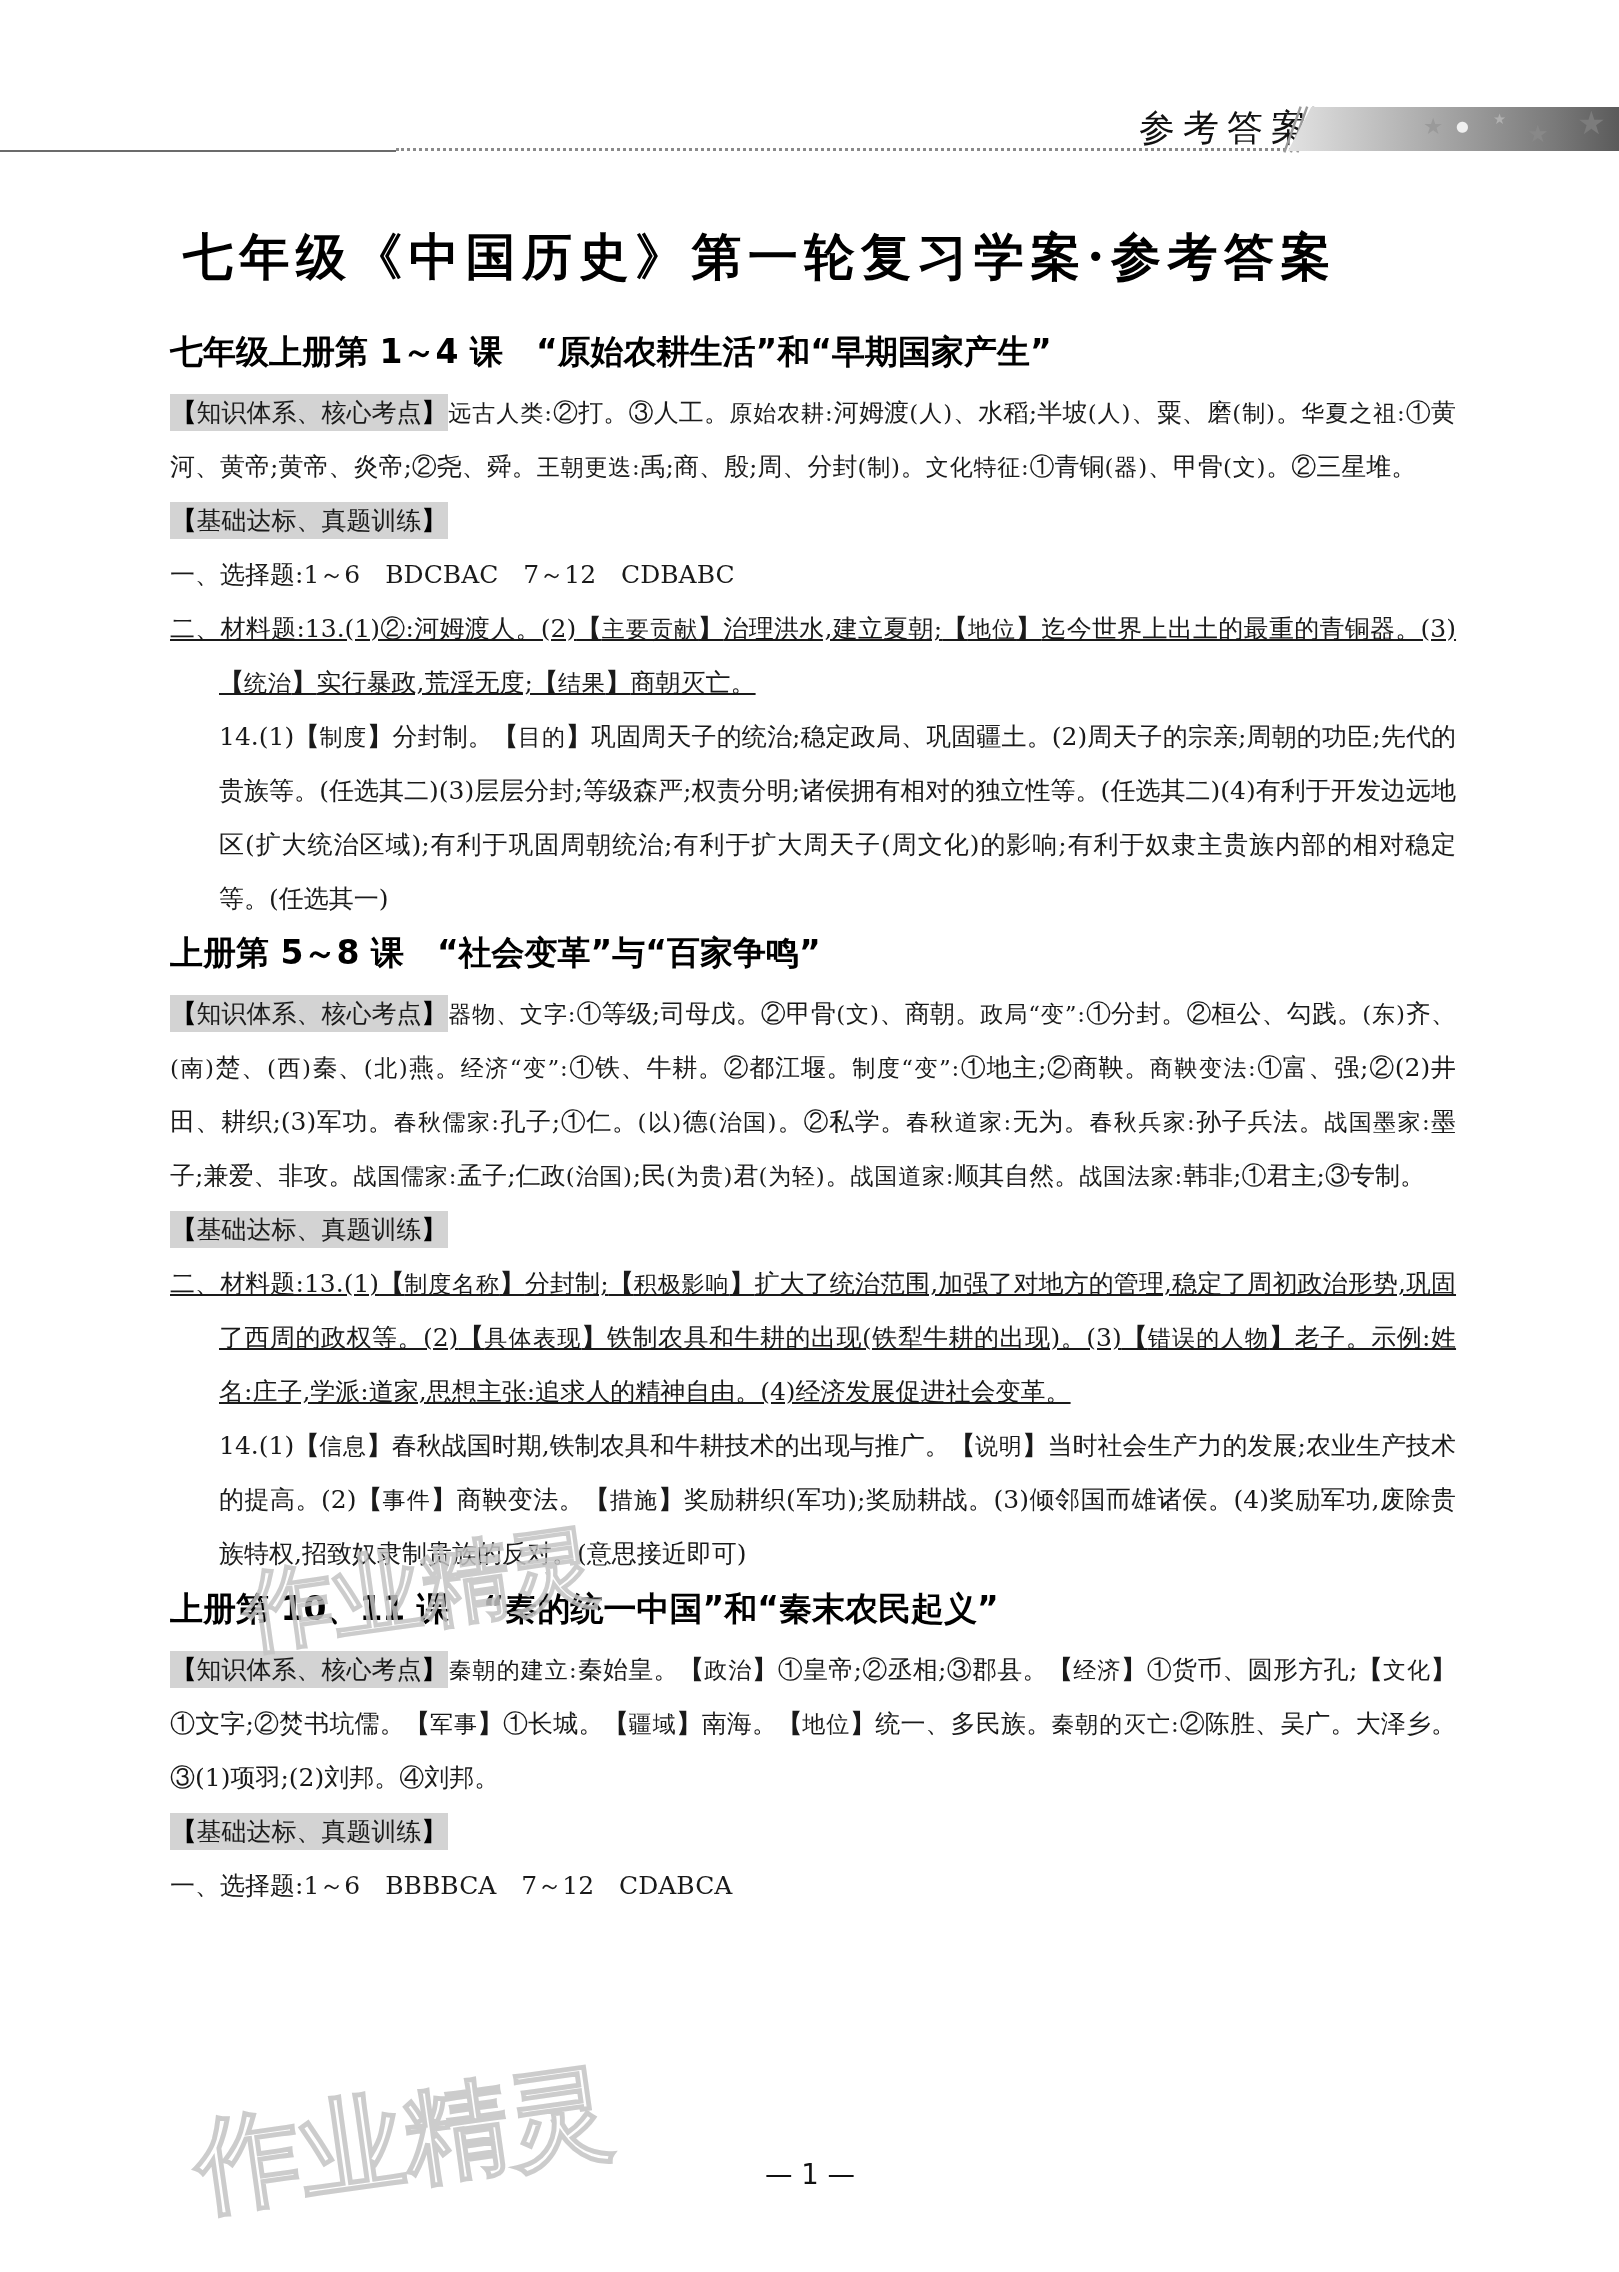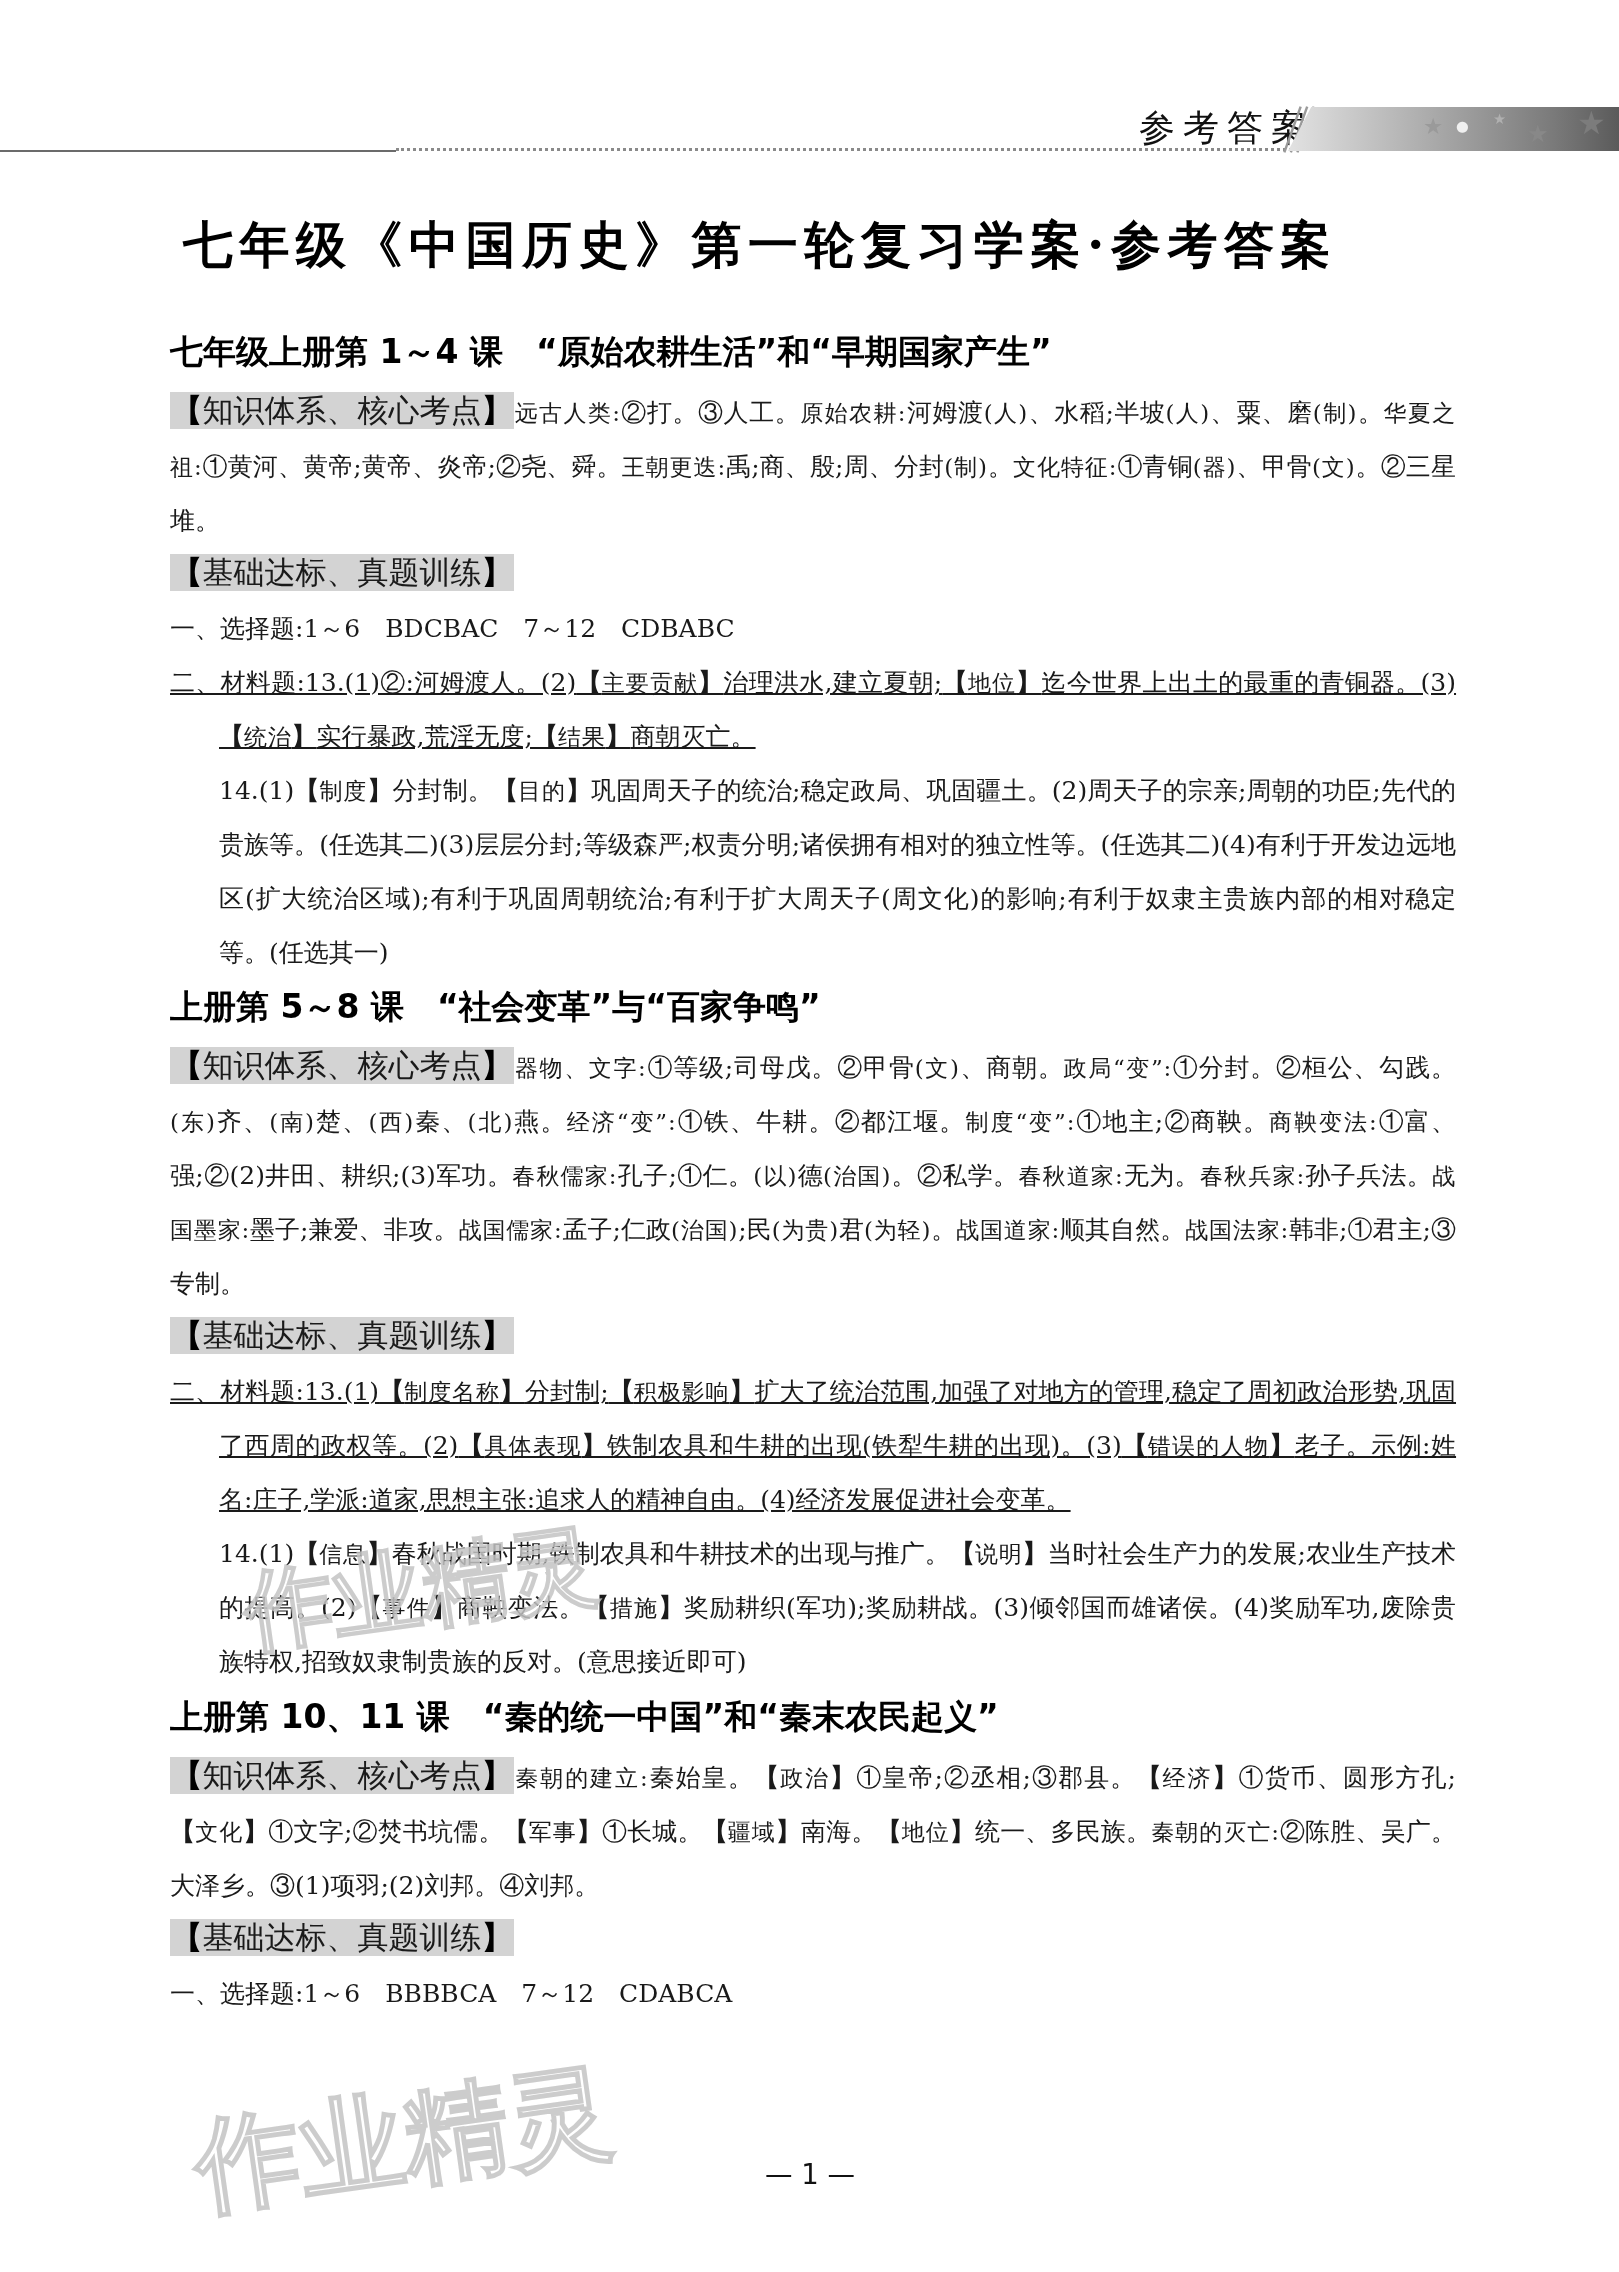--- a/index.html
+++ b/index.html
@@ -13,32 +13,32 @@
                 border-top: 3.2px dotted #8a8a8a; }
   .hdr-label { position: absolute; left: 1139px; top: 104px; font-family: "DejaVu Sans", sans-serif;
                font-size: 36px; letter-spacing: 8px; color: #111; }
   .hdr-slashes { position: absolute; left: 1268px; top: 105px; width: 49px; height: 49px; }
   .hdr-band { position: absolute; left: 1288px; top: 107px; width: 332px; height: 44px;
               background: linear-gradient(90deg, #e2e2e2 0%, #a8a8a8 45%, #7a7a7a 80%, #5a5a5a 100%);
               clip-path: polygon(7% 0, 100% 0, 100% 100%, 0 100%); }
   .star { position: absolute; color: #9a9a9a; font-family: "DejaVu Sans", sans-serif; }
 
   
-  .title { position: absolute; left: 0; width: 1520px; top: 212px; text-align: center;
+  .title { position: absolute; left: 0; width: 1520px; top: 224px; text-align: center;
            font-family: "DejaVu Serif", serif; font-weight: bold; font-size: 50px; letter-spacing: 6.5px; color: #000; }
 
   
   .content { position: absolute; left: 170px; top: 336px; width: 1286px; }
   .sec-title { font-family: "DejaVu Sans", sans-serif; font-weight: bold; font-size: 33px;
                line-height: 32px; margin: 0 0 18px 0; color: #000; }
   .para { font-size: 25px; line-height: 54px; margin: 0; text-align: justify; }
   .indent { padding-left: 49px; }
   .hang { padding-left: 49px; text-indent: -49px; text-decoration: underline; }
   .tagbox { display: inline-block; background: #d3d3d3; font-family: "DejaVu Sans", sans-serif;
-            font-size: 31px; line-height: 37px; padding: 0 1.6px; }
+            font-size: 25px; line-height: 37px; padding: 0 1.6px; }
   .tagbox .lb, .tagbox .rb { font-weight: bold; color: #000; }
   .sm { font-size: 23px; letter-spacing: 0.8px; }
   .br { font-weight: bold; }
   .sp { height: 11.3px; }
 
   .footer { position: absolute; left: 0; width: 1620px; top: 2158px; text-align: center;
             font-family: "DejaVu Sans", sans-serif; font-size: 27.5px; color: #111; }
 
   .watermark { position: absolute; font-family: "DejaVu Sans", sans-serif; font-weight: bold;
                color: transparent; -webkit-text-stroke: 1.6px #c4c4c4; transform: rotate(-8deg); opacity: 0.85; }

